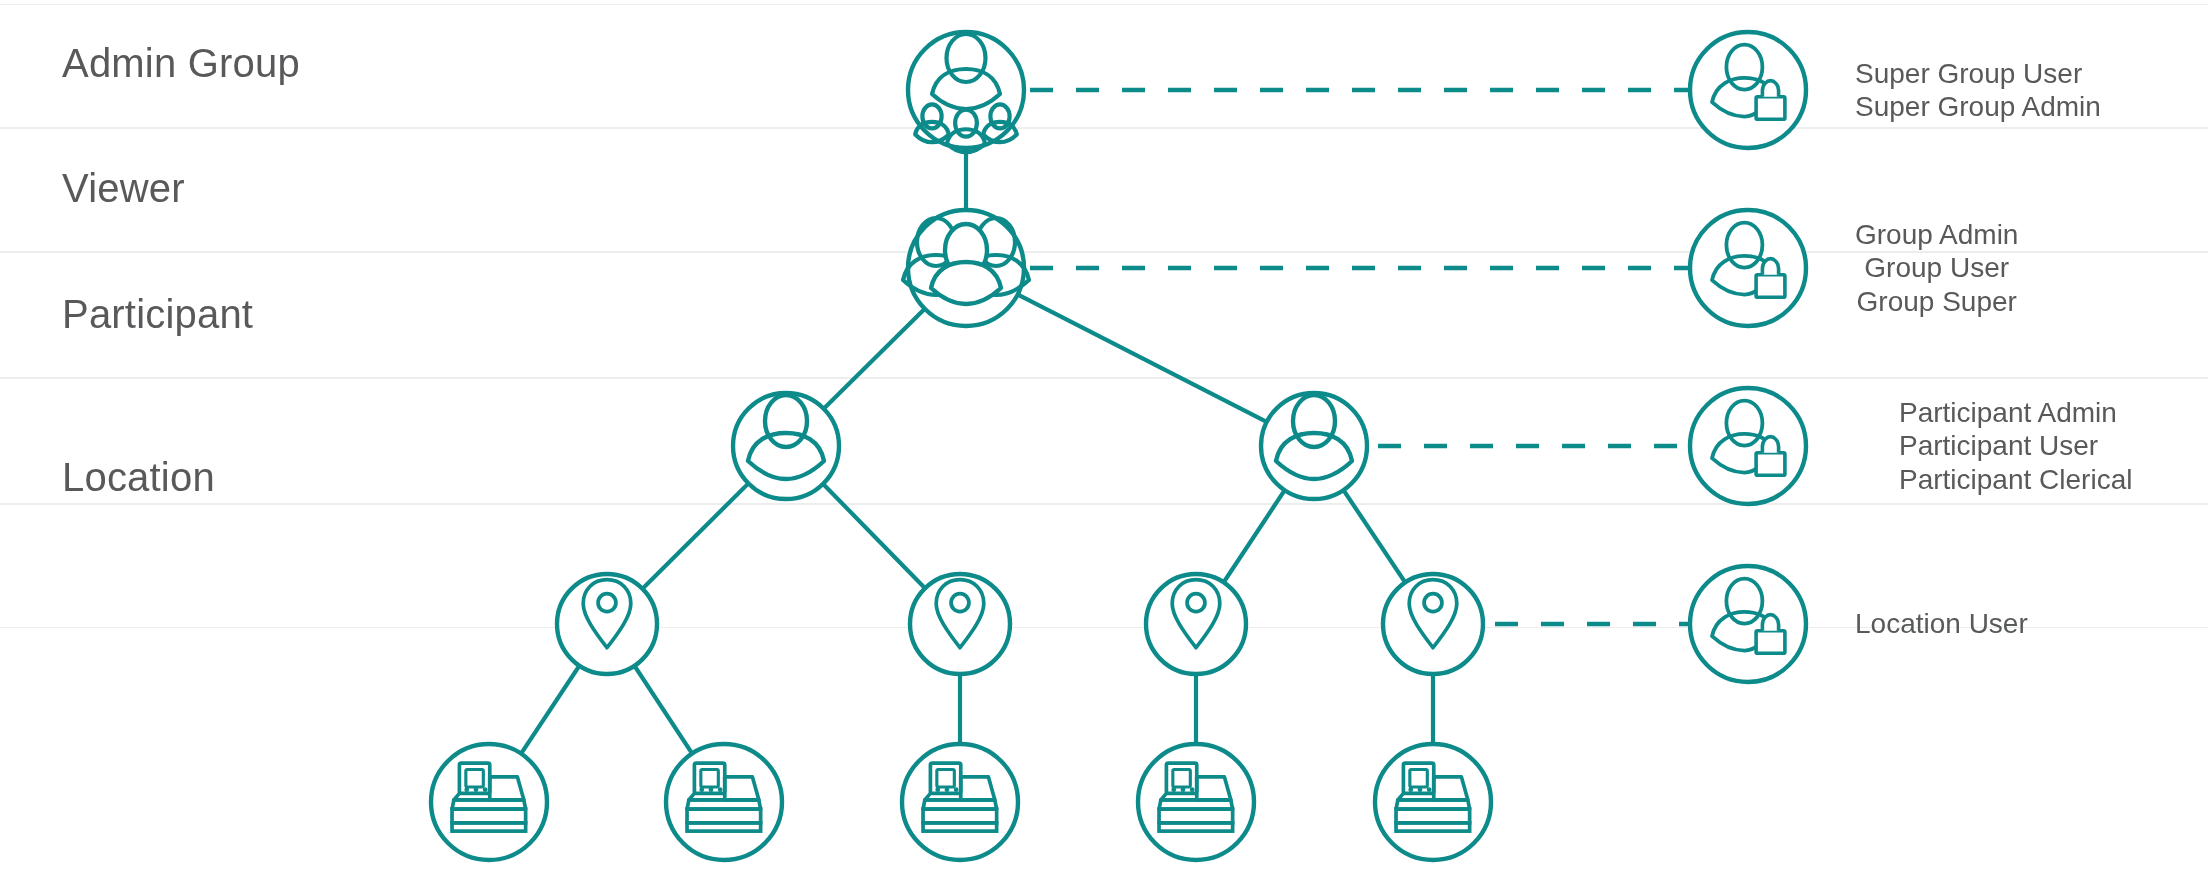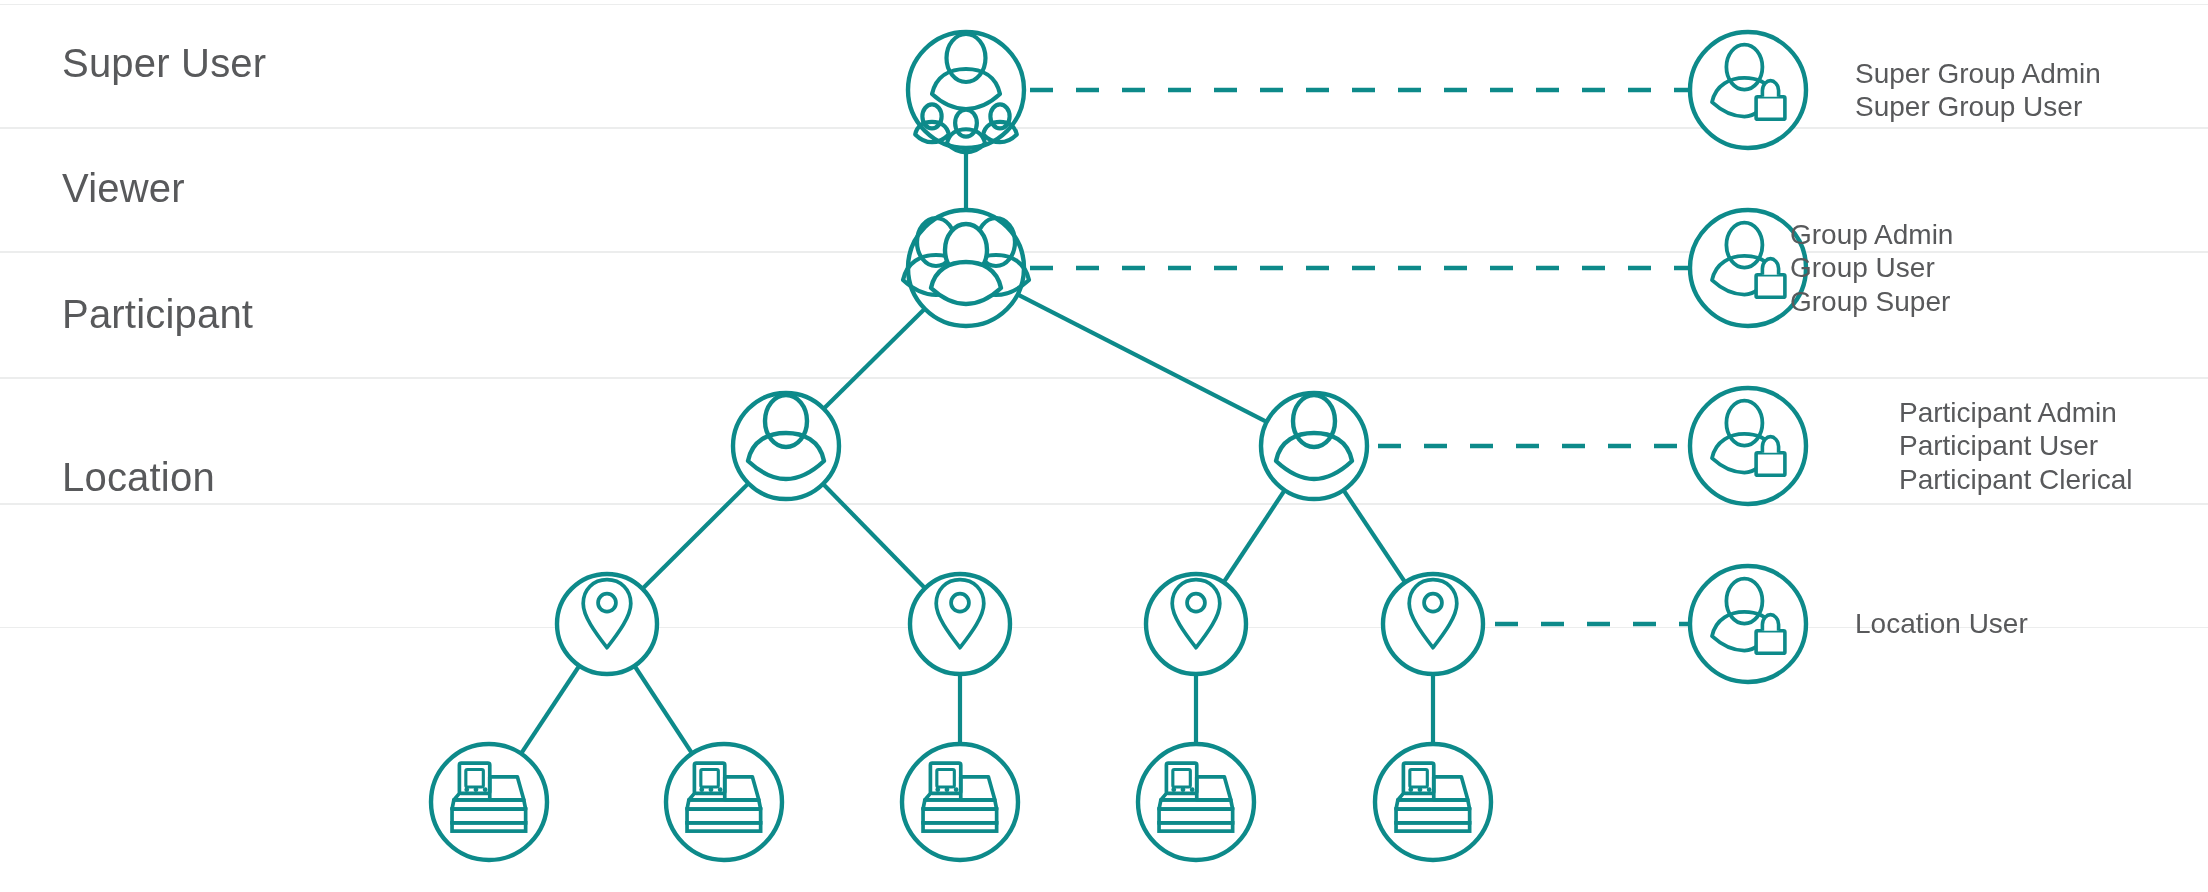--- a/index.html
+++ b/index.html
@@ -56,21 +56,21 @@
 <body>
 
 <div id="stage">
 
   <div class="band" style="top:4px;height:124px;"></div>
   <div class="band" style="top:128px;height:124px;"></div>
   <div class="band" style="top:252px;height:126px;"></div>
   <div class="band" style="top:378px;height:126px;"></div>
   <div class="band" style="top:504px;height:124px;"></div>
 
-  <div class="row-label" style="top:63px;">Super User</div>
+  <div class="row-label" style="top:63px;">Admin Group</div>
   <div class="row-label" style="top:188px;">Viewer</div>
   <div class="row-label" style="top:314px;text-align:right;">Participant</div>
   <div class="row-label" style="top:440px;margin-top:37px;">Location</div>
 
   <svg id="diagram" viewBox="0 0 2208 892" xmlns="http://www.w3.org/2000/svg">
 
     <defs>
 
       <g id="ic-supergroup">
         <ellipse cx="0" cy="-20" rx="19.5" ry="24" fill="none" stroke="#0d8a8a" stroke-width="4.2"></ellipse>
@@ -260,25 +260,25 @@
     </g>
     <g>
       <circle cx="1748" cy="624" r="58" fill="#ffffff" stroke="#0d8a8a" stroke-width="4.4"></circle>
       <g transform="translate(1748,620) scale(0.9)">
         <use href="#ic-userlock"></use>
       </g>
     </g>
   </svg>
 
   <div class="roles" style="left:1855px; top:90px; transform:translateY(-50%);">
+    <span class="role-line">Super Group User</span>
     <span class="role-line">Super Group Admin</span>
-    <span class="role-line">Super Group User</span>
-  </div>
-
-  <div class="roles" style="left:1790px; top:268px; transform:translateY(-50%);">
+  </div>
+
+  <div class="roles" style="left:1855px; top:268px; transform:translateY(-50%);text-align:center;">
     <span class="role-line">Group Admin</span>
     <span class="role-line">Group User</span>
     <span class="role-line">Group Super</span>
   </div>
 
   <div class="roles" style="left:1855px; top:446px; transform:translateY(-50%);margin-left:44px;">
     <span class="role-line">Participant Admin</span>
     <span class="role-line">Participant User</span>
     <span class="role-line">Participant Clerical</span>
   </div>

